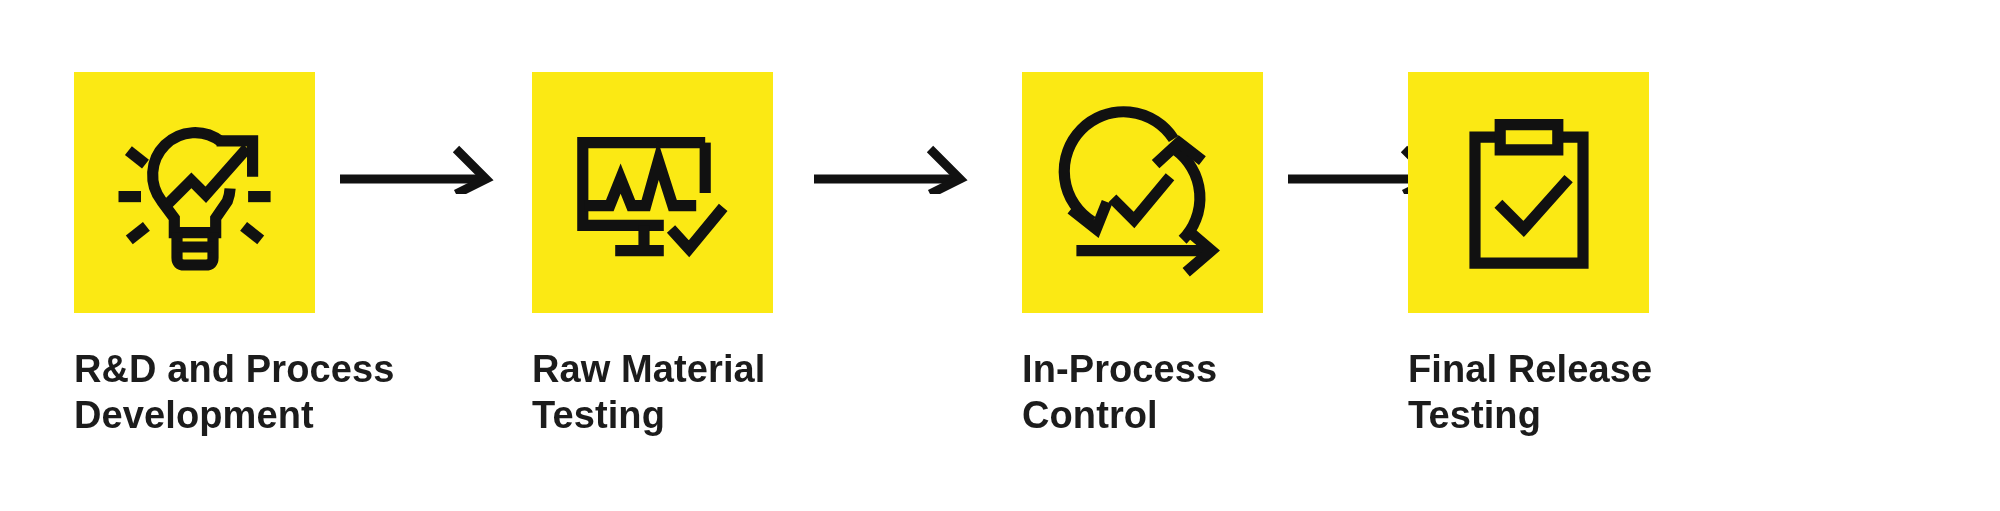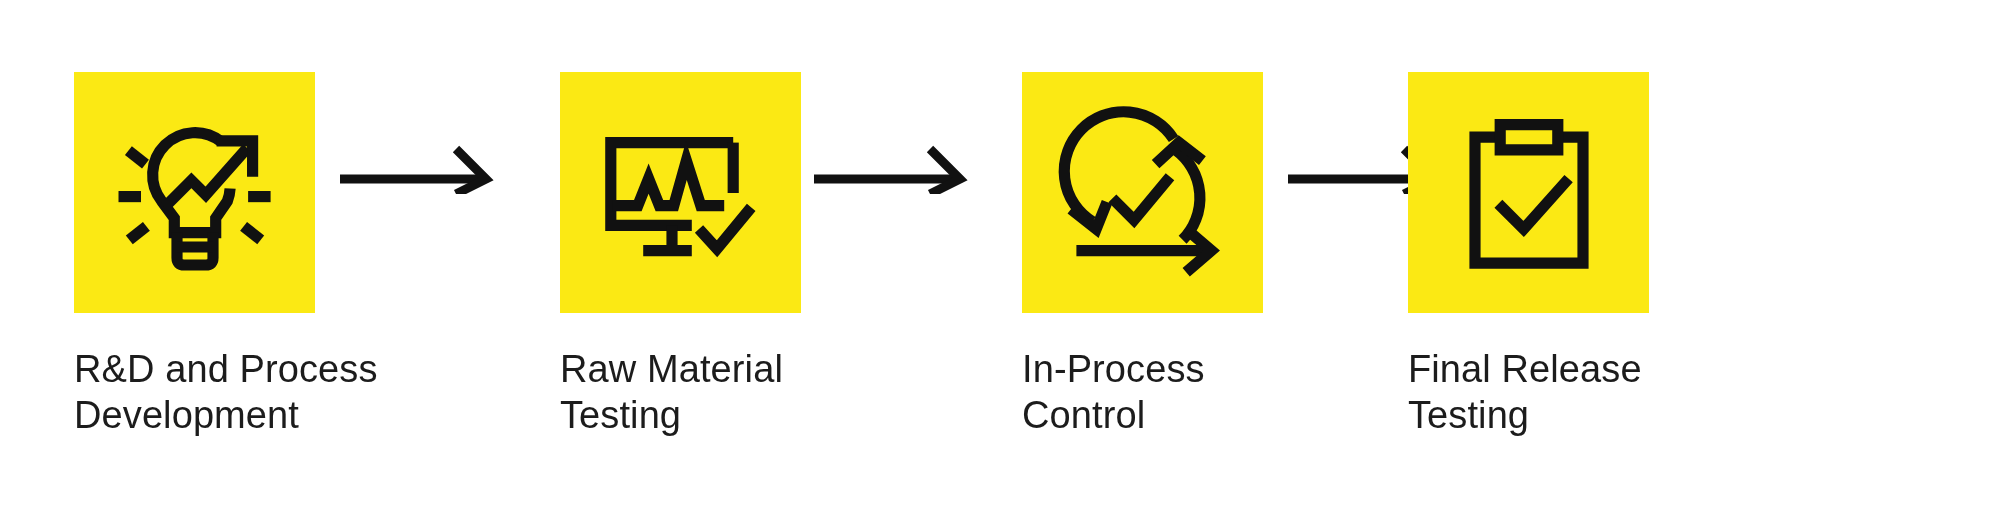--- a/index.html
+++ b/index.html
@@ -21,21 +21,21 @@
     background: #ffffff;
   }
 
   
   .stage {
     position: absolute;
     top: 72px;
     width: 320px;
   }
   .stage-1 { left: 74px; }
-  .stage-2 { left: 560px; }
+  .stage-2 { left: 532px; }
   .stage-3 { left: 1022px; }
   .stage-4 { left: 1408px; }
 
   .stage-tile {
     width: 241px;
     height: 241px;
     background: #FBE914;
     display: flex;
     align-items: center;
     justify-content: center;
@@ -44,21 +44,21 @@
   .stage-tile svg {
     display: block;
     width: 180px;
     height: 180px;
   }
 
   .stage-label {
     margin-top: 33px;
     font-family: "Liberation Sans", sans-serif;
     font-size: 38px;
-    font-weight: 400;
+    font-weight: 700;
     line-height: 1.22;
     color: #1c1c1c;
     letter-spacing: 0.1px;
     white-space: pre-line;
     width: 330px;
   }
 
   
   .connector {
     position: absolute;

